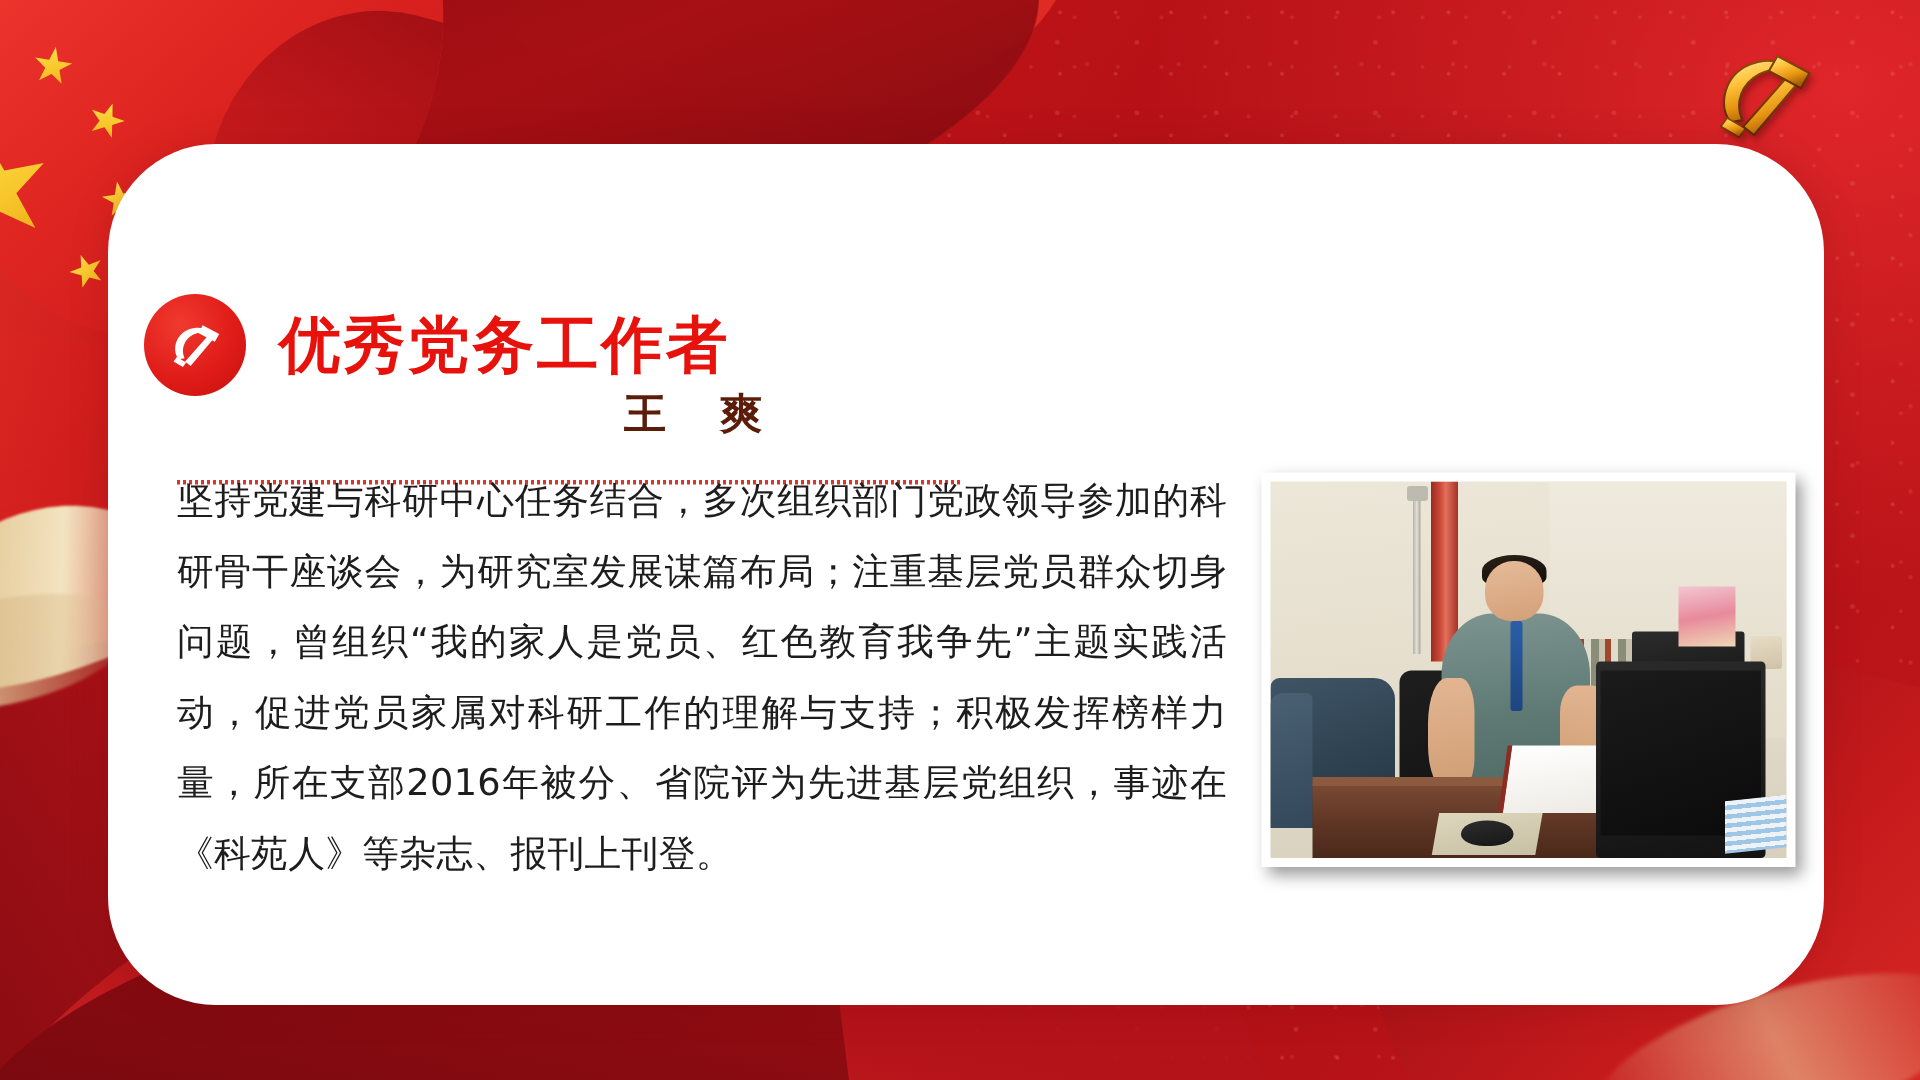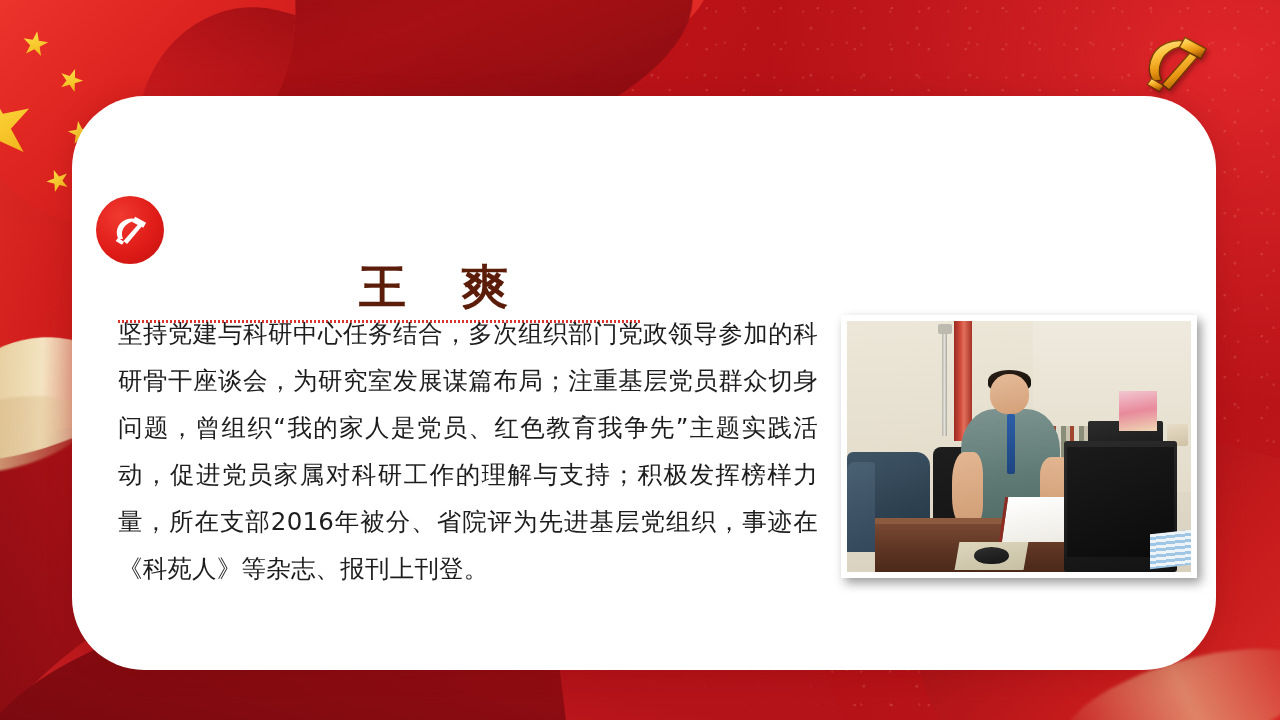--- a/index.html
+++ b/index.html
@@ -163,21 +163,21 @@
     color:#e8120c;
     letter-spacing:2px;
     line-height:1;
     white-space:nowrap;
   }
   .name-text {
     position:absolute; left:96px; top:262px; width:416px;
     text-align:right;
     font-family:"Liberation Serif", serif;
     font-weight:bold;
-    font-size:47px;
+    font-size:28px;
     color:#5b1d09;
     letter-spacing:4px;
     line-height:1.1;
     white-space:pre;
   }
 
   
   .divider {
     position:absolute; left:118px; top:320px; width:524px; height:3px;
     background-image:linear-gradient(to right,#d9342e 0 2px, transparent 2px 4px);
@@ -321,20 +321,21 @@
 
 <div class="title-row">
   <div class="emblem-red">
     <svg width="44" height="40" viewBox="0 0 120 104" aria-hidden="true">
       <path d="M30 78 C18 62 24 34 48 24 C70 15 92 24 97 42 C92 30 72 25 57 33 C40 42 34 60 41 76 Z" fill="#ffffff"></path>
       <path d="M27 74 L44 84 L38 92 L21 82 Z" fill="#ffffff"></path>
       <path d="M88 30 L42 82 L52 90 L96 38 Z" fill="#ffffff"></path>
       <path d="M74 16 L104 32 L96 46 L66 30 Z" fill="#ffffff"></path>
     </svg>
   </div>
+  <div class="title-text">优秀党务工作者</div>
 </div>
 
 <div class="name-text">王　爽</div>
 
 <div class="divider"></div>
 
 <div class="body-text">坚持党建与科研中心任务结合，多次组织部门党政领导参加的科研骨干座谈会，为研究室发展谋篇布局；注重基层党员群众切身问题，曾组织“我的家人是党员、红色教育我争先”主题实践活动，促进党员家属对科研工作的理解与支持；积极发挥榜样力量，所在支部2016年被分、省院评为先进基层党组织，事迹在《科苑人》等杂志、报刊上刊登。</div>
 
 <div class="photo-frame">
   <div class="photo">

